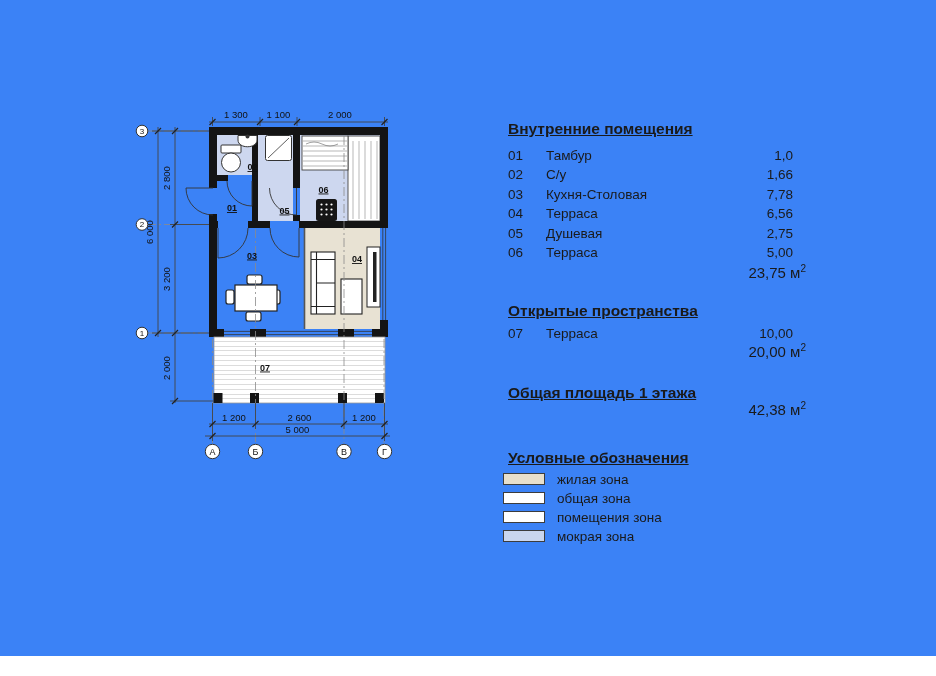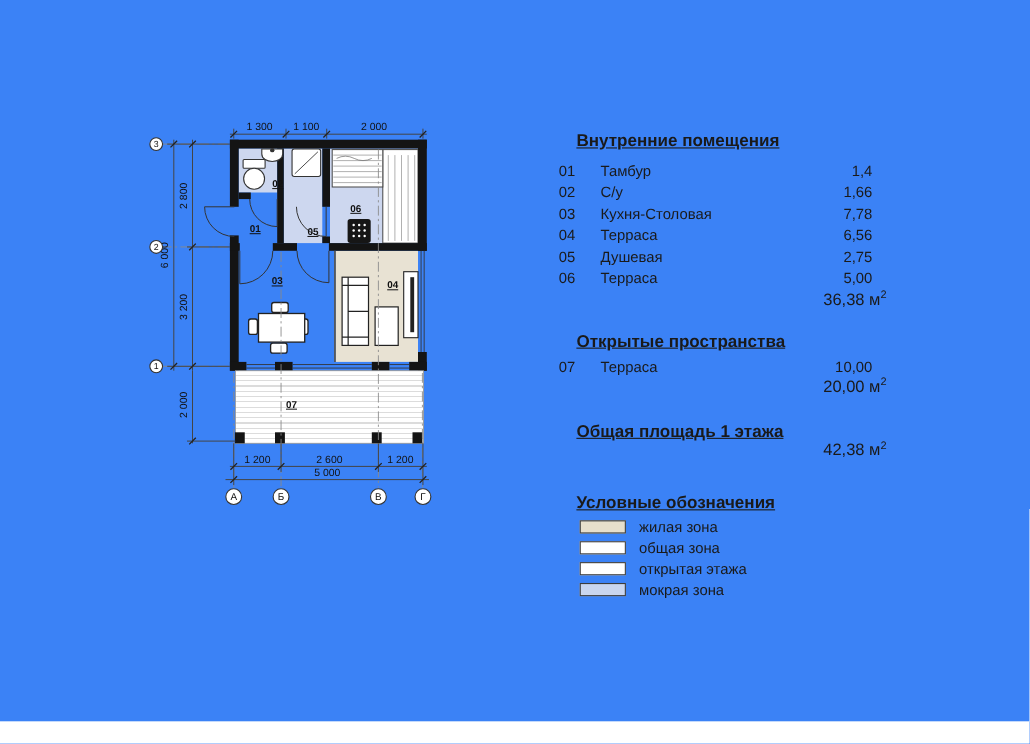--- a/index.html
+++ b/index.html
@@ -2,29 +2,29 @@
 <html><head>
 <meta charset="utf-8">
 <style>
   html,body{margin:0;padding:0;background:#fff;}
   .canvas{position:relative;width:936px;height:656px;background:#3b82f6;overflow:hidden;
           font-family:"Liberation Sans",sans-serif;color:#1a1a1a;}
   .terrace{position:absolute;left:214px;top:337px;width:171px;height:66px;
            background:repeating-linear-gradient(180deg,#ffffff 0px,#ffffff 3.8px,#dcdcdc 3.8px,#dcdcdc 4.8px);}
   svg.plan{position:absolute;left:0;top:0;}
   .sec-title{position:absolute;left:508px;font-size:15.5px;font-weight:bold;
-             text-decoration:underline;white-space:nowrap;margin-left:16px;}
+             text-decoration:underline;white-space:nowrap;}
   .rows{position:absolute;left:508px;width:285px;}
   .row{position:relative;height:19.4px;font-size:13.5px;}
   .row .num{position:absolute;left:0;top:0;}
   .row .name{position:absolute;left:38px;top:0;white-space:nowrap;}
   .row .val{position:absolute;right:0;top:0;}
   .total{position:absolute;left:508px;width:298px;text-align:right;font-size:15px;white-space:nowrap;}
   .total sup{font-size:10px;}
-  .leg-row{position:absolute;left:503px;height:16px;display:flex;align-items:center;margin-left:24px;}
+  .leg-row{position:absolute;left:503px;height:16px;display:flex;align-items:center;}
   .sw{width:40px;height:10px;border:1.6px solid #3c3c3c;display:inline-block;flex:none;}
   .leg-label{margin-left:12px;font-size:13.5px;white-space:nowrap;}
 </style>
 </head>
 <body>
 
 <div class="canvas">
 
   <div class="terrace"></div>
 
@@ -202,21 +202,21 @@
     </g>
   </svg>
 
   <div>
 
     <div class="sec-title" style="top:120px">Внутренние помещения</div>
     <div class="rows" style="top:148px">
       <div class="row">
         <span class="num">01</span>
         <span class="name">Тамбур</span>
-        <span class="val">1,4</span>
+        <span class="val">1,0</span>
       </div>
       <div class="row">
         <span class="num">02</span>
         <span class="name">С/у</span>
         <span class="val">1,66</span>
       </div>
       <div class="row">
         <span class="num">03</span>
         <span class="name">Кухня-Столовая</span>
         <span class="val">7,78</span>
@@ -231,21 +231,21 @@
         <span class="name">Душевая</span>
         <span class="val">2,75</span>
       </div>
       <div class="row">
         <span class="num">06</span>
         <span class="name">Терраса</span>
         <span class="val">5,00</span>
       </div>
     </div>
     <div class="total" style="top:263px">
-      <span>36,38 м</span><sup>2</sup>
+      <span>23,75 м</span><sup>2</sup>
     </div>
 
     <div class="sec-title" style="top:302px">Открытые пространства</div>
     <div class="rows" style="top:326px">
       <div class="row">
         <span class="num">07</span>
         <span class="name">Терраса</span>
         <span class="val">10,00</span>
       </div>
     </div>
@@ -262,21 +262,21 @@
     <div class="leg-row" style="top:471px">
       <span class="sw" style="background-color: rgb(231, 223, 204);"></span>
       <span class="leg-label">жилая зона</span>
     </div>
     <div class="leg-row" style="top:490px">
       <span class="sw" style="background-color: rgb(255, 255, 255);"></span>
       <span class="leg-label">общая зона</span>
     </div>
     <div class="leg-row" style="top:509px">
       <span class="sw" style="background-color: rgb(255, 255, 255);"></span>
-      <span class="leg-label">открытая этажа</span>
+      <span class="leg-label">помещения зона</span>
     </div>
     <div class="leg-row" style="top:528px">
       <span class="sw" style="background-color: rgb(201, 214, 239);"></span>
       <span class="leg-label">мокрая зона</span>
     </div>
   </div>
 
 </div>
 
 </body></html>

